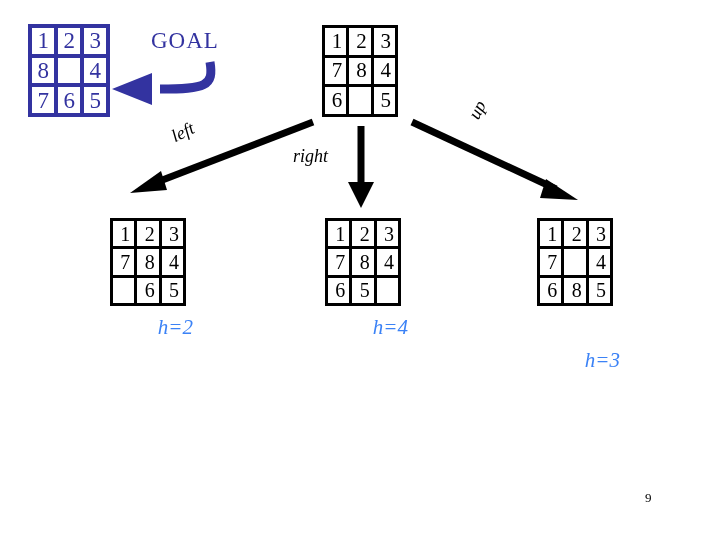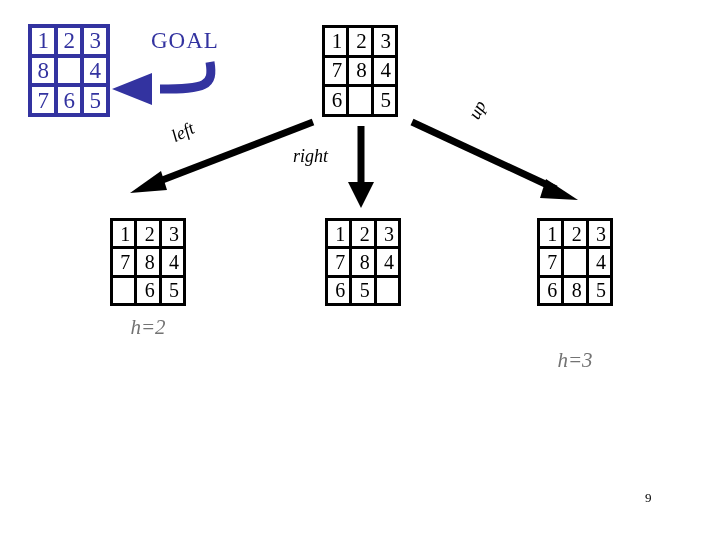--- a/index.html
+++ b/index.html
@@ -70,23 +70,23 @@
   #child-right-board  { left: 537px; top: 218px; width: 76px; height: 88px; }
   #child-left-board .cell,
   #child-middle-board .cell,
   #child-right-board .cell { font-size: 20px; padding-right: 4px; }
 
   
   .h-label {
     position: absolute;
     font-style: italic;
     font-size: 21px;
-    color: #737373;
-    font-family: "Liberation Serif", "DejaVu Serif", serif;
-    text-align: center;
+    color: #3b82f6;
+    font-family: "Liberation Serif", "DejaVu Serif", serif;
+    text-align: right;
     width: 90px;
     white-space: nowrap;
   }
   #h-left   { left: 103px; top: 315px; }
   #h-middle { left: 318px; top: 315px; }
   #h-right  { left: 530px; top: 315px; margin-top: 33px; }
 
   
   #goal-caption {
     position: absolute;
@@ -180,20 +180,21 @@
     <div class="cell">1</div>
     <div class="cell">2</div>
     <div class="cell">3</div>
     <div class="cell">7</div>
     <div class="cell">8</div>
     <div class="cell">4</div>
     <div class="cell">6</div>
     <div class="cell">5</div>
     <div class="cell blank"></div>
   </div>
+  <div class="h-label" id="h-middle">h=4</div>
 
   <div class="puzzle black" id="child-right-board">
     <div class="cell">1</div>
     <div class="cell">2</div>
     <div class="cell">3</div>
     <div class="cell">7</div>
     <div class="cell blank"></div>
     <div class="cell">4</div>
     <div class="cell">6</div>
     <div class="cell">8</div>

